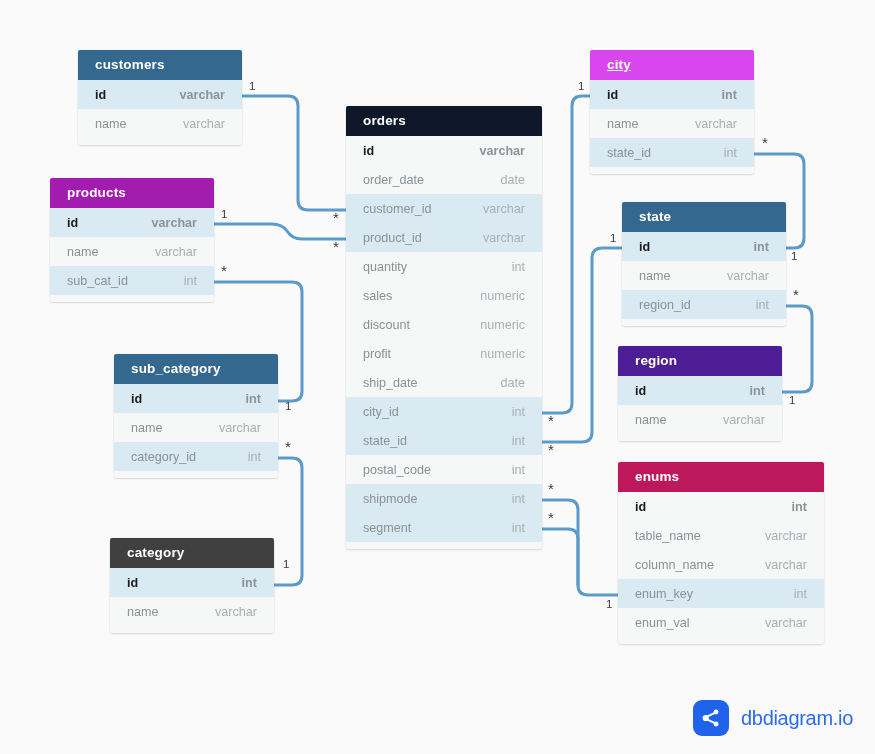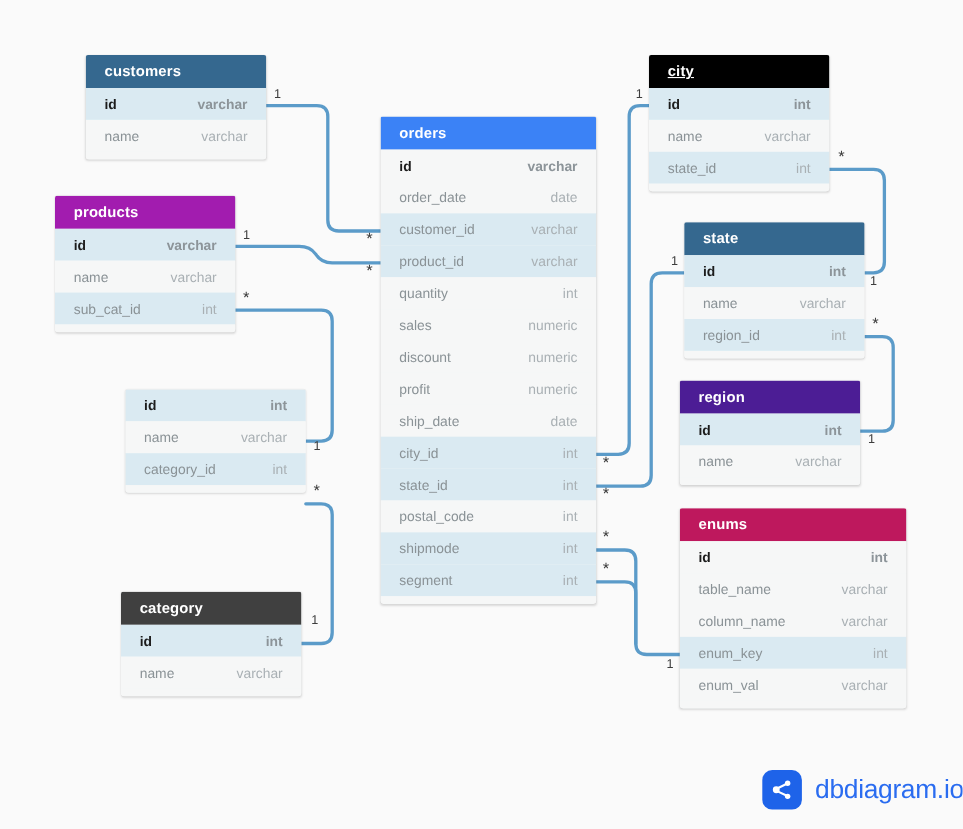--- a/index.html
+++ b/index.html
@@ -83,21 +83,21 @@
     align-items: center;
     gap: 12px;
   }
   #logo-mark {
     width: 36px; height: 36px;
     border-radius: 9px;
     background: #1e63e9;
     display: flex; align-items: center; justify-content: center;
   }
   #logo-text {
-    font-size: 24px;
+    font-size: 20px;
     color: #2a6cf0;
     letter-spacing: -0.3px;
     font-family: "Liberation Sans", sans-serif;
   }
 </style>
 </head>
 <body>
 
 <div id="canvas">
 
@@ -137,20 +137,21 @@
           <span class="field-name">name</span>
           <span class="field-type">varchar</span>
         </div>
         <div class="field-row hl">
           <span class="field-name">sub_cat_id</span>
           <span class="field-type">int</span>
         </div>
         <div class="card-pad"></div>
       </div>
       <div class="table-card" style="left: 114px; top: 354px; width: 164px;">
+        <div class="table-header" style="background: rgb(53, 104, 143);">sub_category</div>
         <div class="field-row hl pk">
           <span class="field-name">id</span>
           <span class="field-type">int</span>
         </div>
         <div class="field-row">
           <span class="field-name">name</span>
           <span class="field-type">varchar</span>
         </div>
         <div class="field-row hl">
           <span class="field-name">category_id</span>
@@ -164,21 +165,21 @@
           <span class="field-name">id</span>
           <span class="field-type">int</span>
         </div>
         <div class="field-row">
           <span class="field-name">name</span>
           <span class="field-type">varchar</span>
         </div>
         <div class="card-pad"></div>
       </div>
       <div class="table-card" style="left: 346px; top: 106px; width: 196px;">
-        <div class="table-header" style="background: #3b82f6;">orders</div>
+        <div class="table-header" style="background: #0f172a;">orders</div>
         <div class="field-row pk">
           <span class="field-name">id</span>
           <span class="field-type">varchar</span>
         </div>
         <div class="field-row">
           <span class="field-name">order_date</span>
           <span class="field-type">date</span>
         </div>
         <div class="field-row hl">
           <span class="field-name">customer_id</span>
@@ -224,21 +225,21 @@
           <span class="field-name">shipmode</span>
           <span class="field-type">int</span>
         </div>
         <div class="field-row hl">
           <span class="field-name">segment</span>
           <span class="field-type">int</span>
         </div>
         <div class="card-pad"></div>
       </div>
       <div class="table-card" style="left: 590px; top: 50px; width: 164px;">
-        <div class="table-header" style="background: #000000; text-decoration: underline;">city</div>
+        <div class="table-header" style="background: #d946ef; text-decoration: underline;">city</div>
         <div class="field-row hl pk">
           <span class="field-name">id</span>
           <span class="field-type">int</span>
         </div>
         <div class="field-row">
           <span class="field-name">name</span>
           <span class="field-type">varchar</span>
         </div>
         <div class="field-row hl">
           <span class="field-name">state_id</span>

